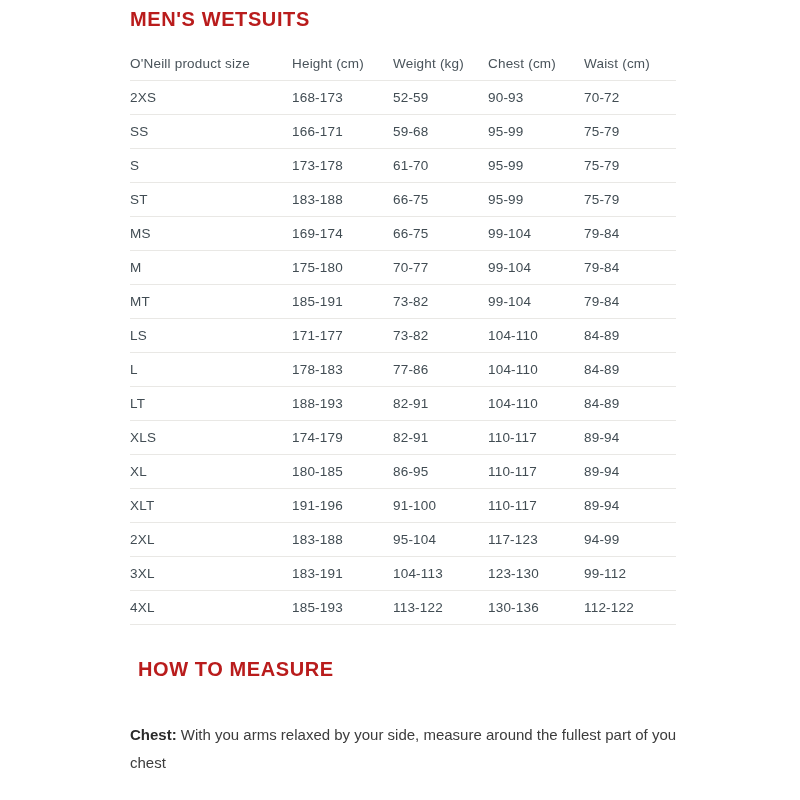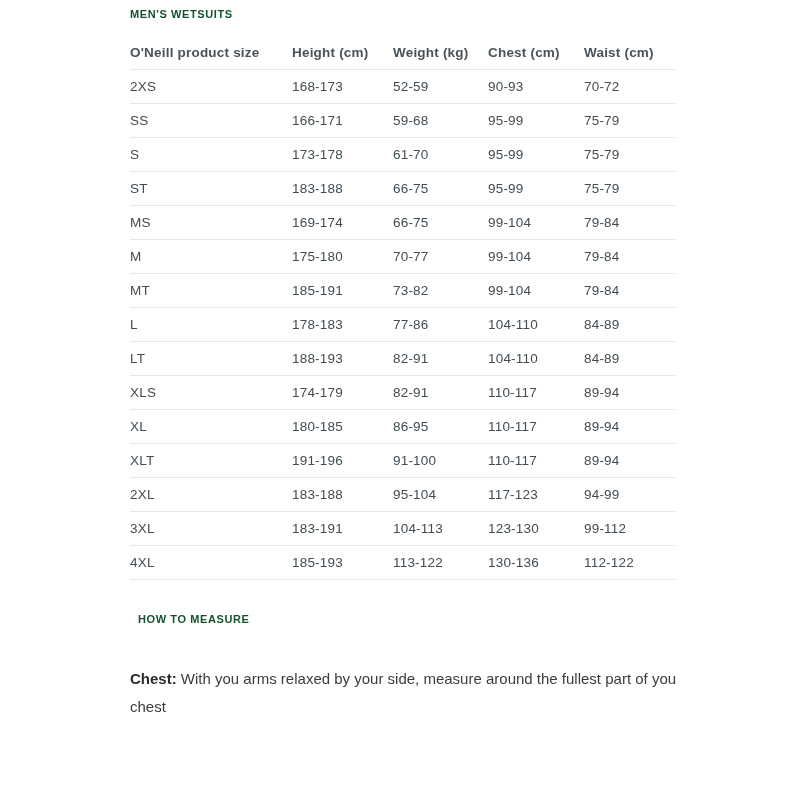--- a/index.html
+++ b/index.html
@@ -16,24 +16,24 @@
     overflow: hidden;
   }
   .content {
     position: absolute;
     left: 130px;
     top: 8px;
     width: 560px;
   }
   .section-heading {
     margin: 0;
-    font-size: 11px;
+    font-size: 20px;
     font-weight: 700;
     letter-spacing: 0.6px;
-    color: #14532d;
+    color: #b91c1c;
   }
   table.size-table {
     border-collapse: collapse;
     table-layout: fixed;
     width: 546px;
     margin-top: 16px;
   }
   table.size-table th,
   table.size-table td {
     height: 33px;
@@ -43,21 +43,20 @@
     font-size: 13.5px;
     font-weight: 400;
     color: #414c53;
     border-bottom: 1px solid #e9e8e5;
     letter-spacing: 0.2px;
     white-space: nowrap;
     overflow: hidden;
   }
   table.size-table th {
     color: #49535a;
-    font-weight: bold;
   }
   .measure-heading {
     margin: 8px;
     margin-top: 33px;
   }
   .measure-item {
     margin: 0;
     margin-top: 40px;
     width: 578px;
     font-size: 15px;
@@ -139,20 +138,27 @@
             <td>79-84</td>
           </tr>
           <tr>
             <td>MT</td>
             <td>185-191</td>
             <td>73-82</td>
             <td>99-104</td>
             <td>79-84</td>
           </tr>
           <tr>
+            <td>LS</td>
+            <td>171-177</td>
+            <td>73-82</td>
+            <td>104-110</td>
+            <td>84-89</td>
+          </tr>
+          <tr>
             <td>L</td>
             <td>178-183</td>
             <td>77-86</td>
             <td>104-110</td>
             <td>84-89</td>
           </tr>
           <tr>
             <td>LT</td>
             <td>188-193</td>
             <td>82-91</td>

